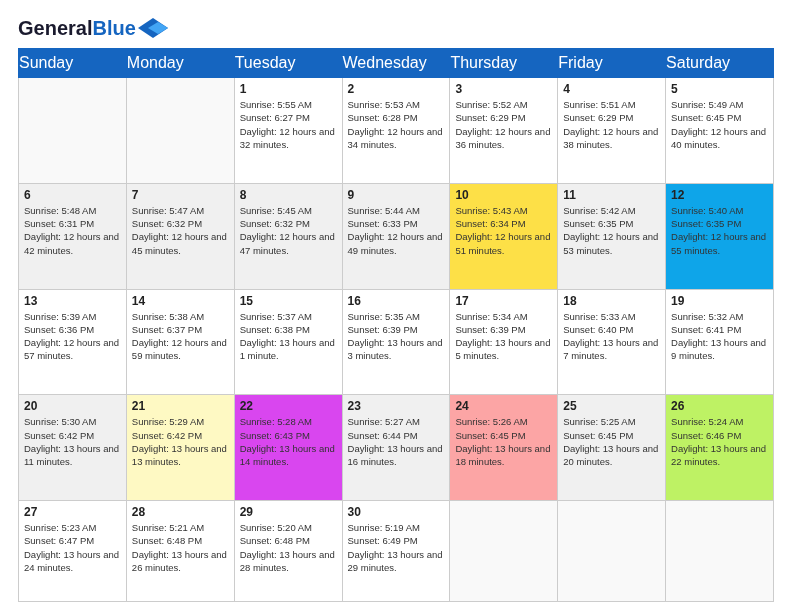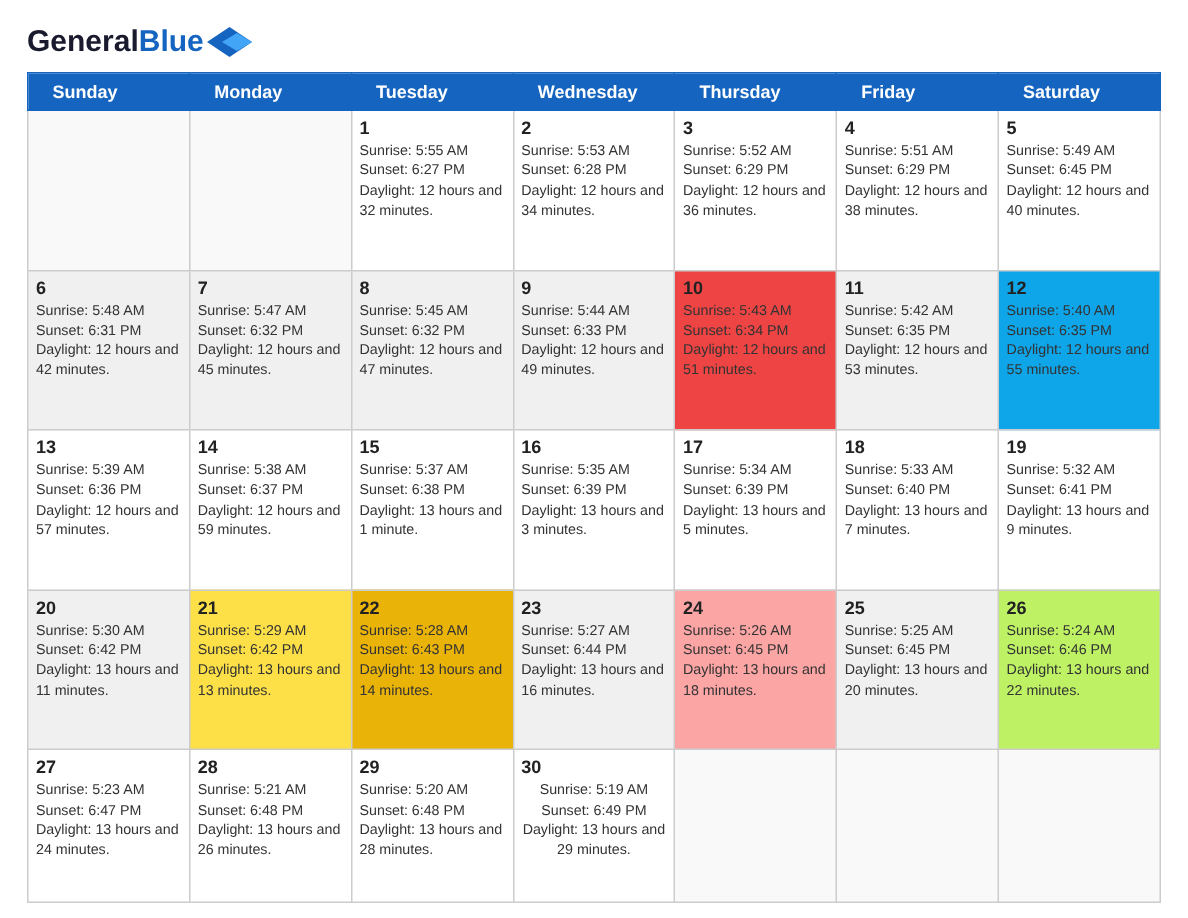--- a/index.html
+++ b/index.html
@@ -48,23 +48,23 @@
     .calendar {
       flex: 1;
       border-collapse: collapse;
       width: 100%;
       font-size: 10px;
     }
     .calendar th {
       background: #1565c0;
       color: #fff;
       text-align: left;
-      padding: 5px 16px;
-      font-size: 12px;
-      font-weight: bold;
+      padding: 5px 0;
+      font-size: 16px;
+      font-weight: normal;
       border: 1px solid #1565c0;
     }
     .calendar td {
       border: 1px solid #ccc;
       vertical-align: top;
       padding: 4px 5px;
       width: calc(100% / 7);
       background: #fff;
       height: 82px;
     }
@@ -177,21 +177,21 @@
             <div class="day-info" style="white-space: pre-line;">Sunrise: 5:45 AM
 Sunset: 6:32 PM
 Daylight: 12 hours and 47 minutes.</div>
           </td>
           <td style="background: rgb(240, 240, 240);">
             <span class="day-num">9</span>
             <div class="day-info" style="white-space: pre-line;">Sunrise: 5:44 AM
 Sunset: 6:33 PM
 Daylight: 12 hours and 49 minutes.</div>
           </td>
-          <td style="background: #ef4444; margin-top: 38px;">
+          <td style="background: #fde047; margin-top: 38px;">
             <span class="day-num">10</span>
             <div class="day-info" style="white-space: pre-line;">Sunrise: 5:43 AM
 Sunset: 6:34 PM
 Daylight: 12 hours and 51 minutes.</div>
           </td>
           <td style="background: rgb(240, 240, 240);">
             <span class="day-num">11</span>
             <div class="day-info" style="white-space: pre-line;">Sunrise: 5:42 AM
 Sunset: 6:35 PM
 Daylight: 12 hours and 53 minutes.</div>
@@ -247,27 +247,27 @@
 Daylight: 13 hours and 9 minutes.</div>
           </td>
         </tr>
         <tr>
           <td style="background: rgb(240, 240, 240);">
             <span class="day-num">20</span>
             <div class="day-info" style="white-space: pre-line;">Sunrise: 5:30 AM
 Sunset: 6:42 PM
 Daylight: 13 hours and 11 minutes.</div>
           </td>
-          <td style="background: #fde047;">
+          <td style="background: #fef9c3;">
             <span class="day-num">21</span>
             <div class="day-info" style="white-space: pre-line;">Sunrise: 5:29 AM
 Sunset: 6:42 PM
 Daylight: 13 hours and 13 minutes.</div>
           </td>
-          <td style="background: #eab308;">
+          <td style="background: #d946ef;">
             <span class="day-num">22</span>
             <div class="day-info" style="white-space: pre-line;">Sunrise: 5:28 AM
 Sunset: 6:43 PM
 Daylight: 13 hours and 14 minutes.</div>
           </td>
           <td style="background: rgb(240, 240, 240);">
             <span class="day-num">23</span>
             <div class="day-info" style="white-space: pre-line;">Sunrise: 5:27 AM
 Sunset: 6:44 PM
 Daylight: 13 hours and 16 minutes.</div>
@@ -305,21 +305,21 @@
 Daylight: 13 hours and 26 minutes.</div>
           </td>
           <td>
             <span class="day-num">29</span>
             <div class="day-info" style="white-space: pre-line;">Sunrise: 5:20 AM
 Sunset: 6:48 PM
 Daylight: 13 hours and 28 minutes.</div>
           </td>
           <td>
             <span class="day-num">30</span>
-            <div class="day-info" style="white-space: pre-line; text-align: center;">Sunrise: 5:19 AM
+            <div class="day-info" style="white-space: pre-line;">Sunrise: 5:19 AM
 Sunset: 6:49 PM
 Daylight: 13 hours and 29 minutes.</div>
           </td>
           <td class="empty"></td>
           <td class="empty"></td>
           <td class="empty"></td>
         </tr>
       </tbody>
   </table>
 </div>

